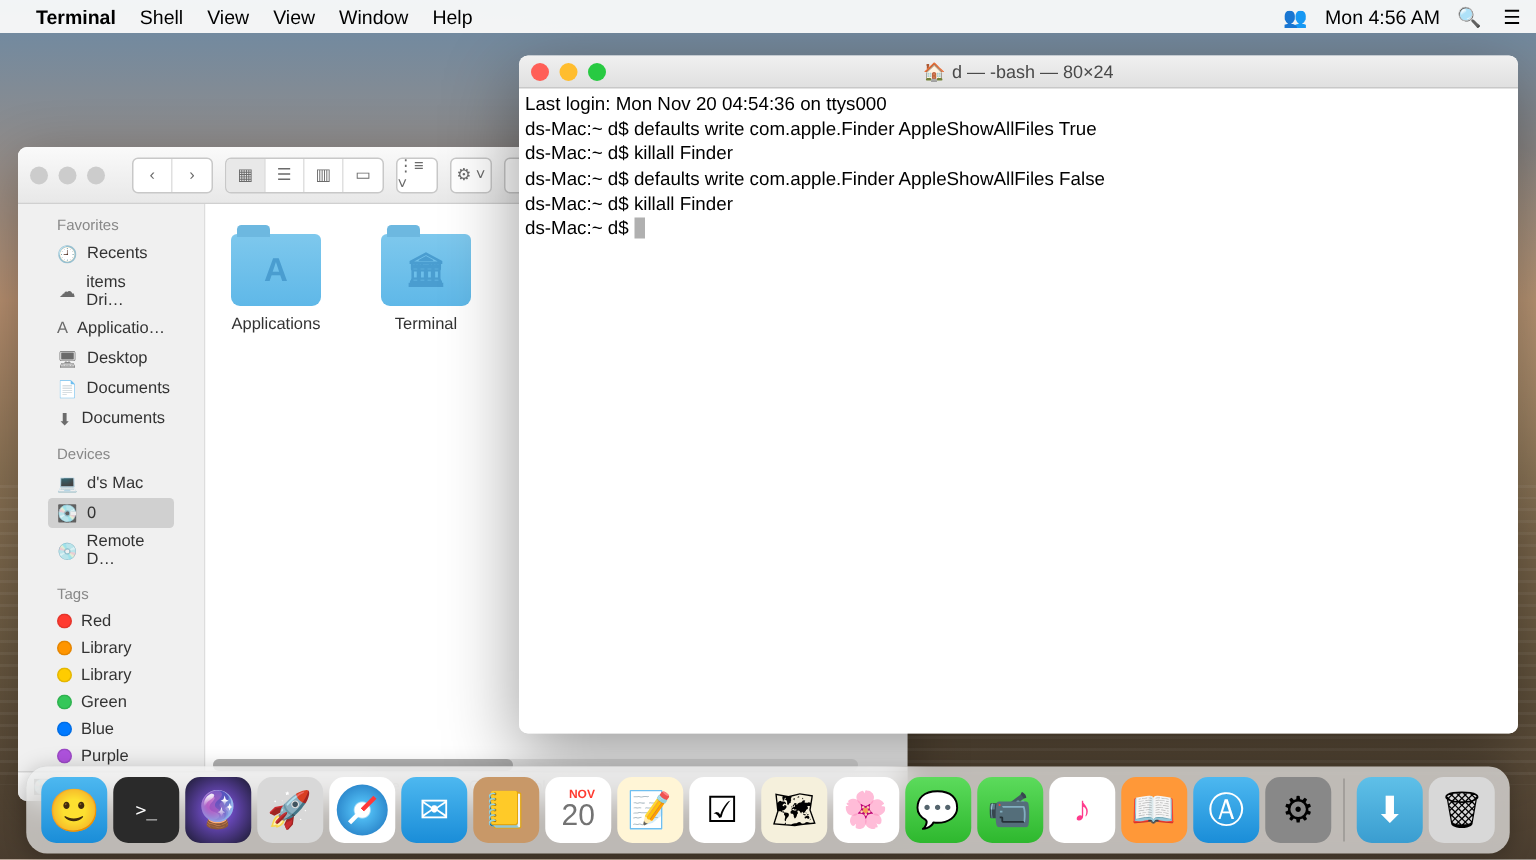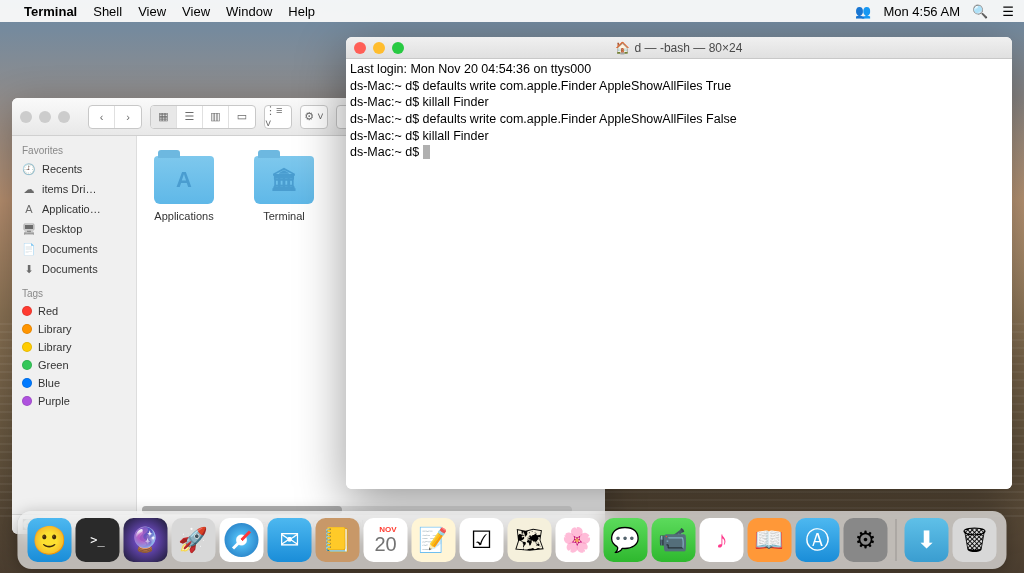--- a/index.html
+++ b/index.html
@@ -17,21 +17,21 @@
 .finder-toolbar { height:38px; background:linear-gradient(#fafafa,#e8e8e8); border-bottom:1px solid #d0d0d0; display:flex; align-items:center; padding:0 8px; gap:8px; }
 .traffic { display:flex; gap:7px; padding-right:10px; }
 .traffic span { width:12px; height:12px; border-radius:50%; }
 .tr-close{background:#ff5f57;} .tr-min{background:#ffbd2e;} .tr-max{background:#28ca42;}
 .traffic-dim span{background:#ccc;}
 .tb-group { display:flex; border:1px solid #c8c8c8; border-radius:4px; overflow:hidden; background:#fff; }
 .tb-btn { width:26px; height:22px; display:flex; align-items:center; justify-content:center; font-size:11px; color:#6b6b6b; border-right:1px solid #e0e0e0; }
 .tb-btn:last-child{border-right:none;}
 .tb-btn.active{background:#e8e8e8;}
 .finder-body { flex:1; display:flex; overflow:hidden; }
-.sidebar { width:125px; background:#f0f0f0; border-right:1px solid #ddd; padding:6px 0; font-size:11px; overflow-y:auto; }
+.sidebar { width:125px; background:#f0f0f0; border-right:1px solid #ddd; padding:6px 16px; font-size:11px; overflow-y:auto; }
 .sb-section { margin-bottom:6px; }
 .sb-head { color:#888; font-size:10px; padding:3px 10px; font-weight:500; }
 .sb-item { padding:3px 10px; display:flex; align-items:center; gap:6px; color:#333; cursor:default; }
 .sb-item.selected { background:#d0d0d0; border-radius:3px; margin:0 4px; padding:3px 6px; }
 .sb-icon { width:14px; height:14px; display:inline-flex; align-items:center; justify-content:center; font-size:11px; color:#6b6b6b; }
 .tag-dot { width:10px; height:10px; border-radius:50%; border:1px solid rgba(0,0,0,0.1); }
 .content { flex:1; background:#fff; padding:20px 12px; display:flex; gap:30px; align-items:flex-start; }
 .folder-item { display:flex; flex-direction:column; align-items:center; width:70px; font-size:11px; color:#333; }
 .folder-icon { width:60px; height:48px; background:linear-gradient(#7ec8ed,#5fb8e8); border-radius:4px 4px 6px 6px; position:relative; margin-bottom:6px; }
 .folder-icon::before { content:""; position:absolute; top:-6px; left:4px; width:22px; height:8px; background:#6db8e0; border-radius:3px 3px 0 0; }
@@ -148,20 +148,35 @@
         <div class="sb-item">
             <span class="sb-icon">📄</span>
             <span>Documents</span>
           </div>
         <div class="sb-item">
             <span class="sb-icon">⬇</span>
             <span>Documents</span>
           </div>
       </div>
       <div class="sb-section">
+        <div class="sb-head">Devices</div>
+        <div class="sb-item">
+            <span class="sb-icon">💻</span>
+            <span>d's Mac</span>
+          </div>
+        <div class="sb-item selected">
+            <span class="sb-icon">💽</span>
+            <span>0</span>
+          </div>
+        <div class="sb-item">
+            <span class="sb-icon">💿</span>
+            <span>Remote D…</span>
+          </div>
+      </div>
+      <div class="sb-section">
         <div class="sb-head">Tags</div>
         <div class="sb-item">
             <span class="tag-dot" style="background:#ff3b30"></span>
             <span>Red</span>
           </div>
         <div class="sb-item">
             <span class="tag-dot" style="background:#ff9500"></span>
             <span>Library</span>
           </div>
         <div class="sb-item">

